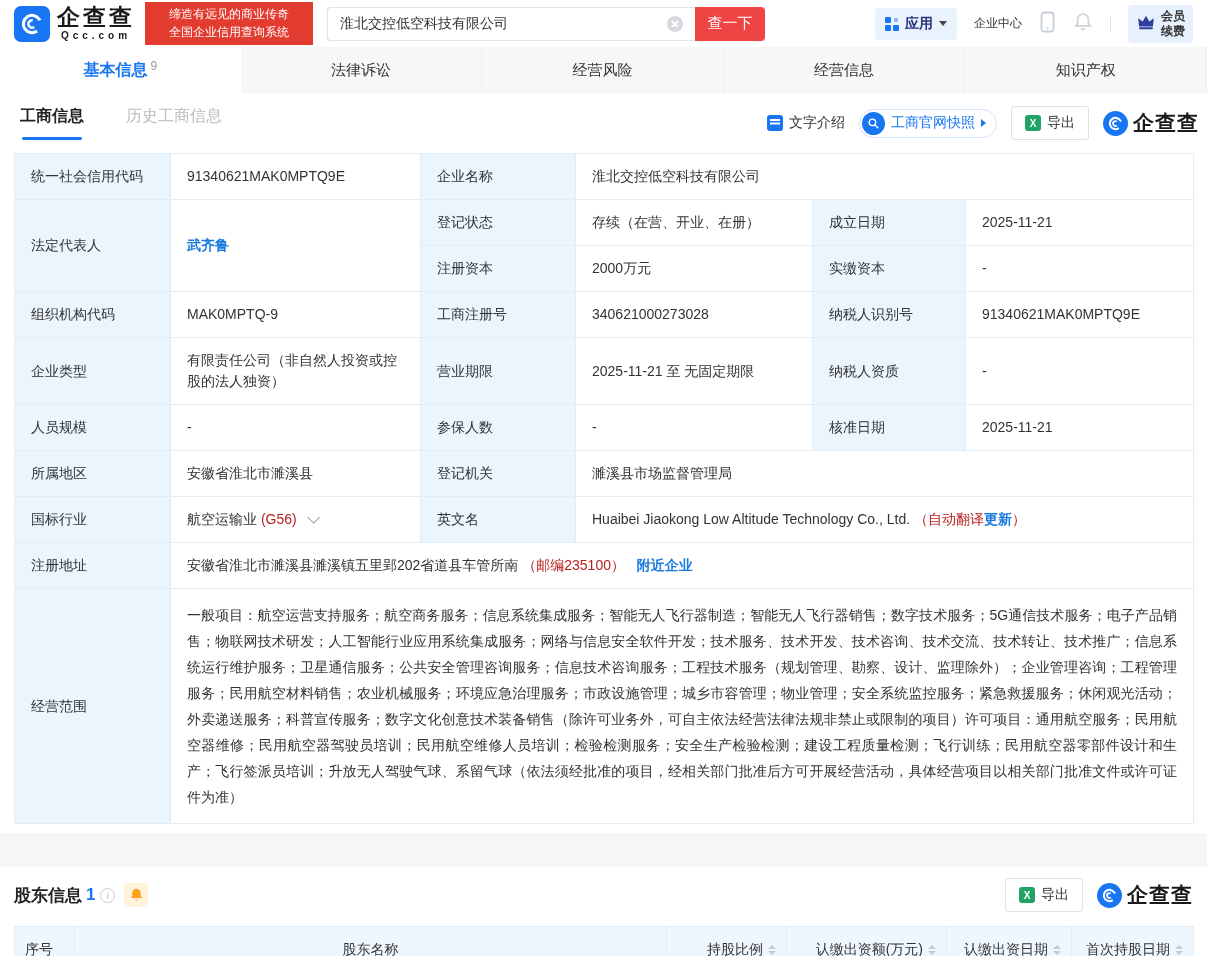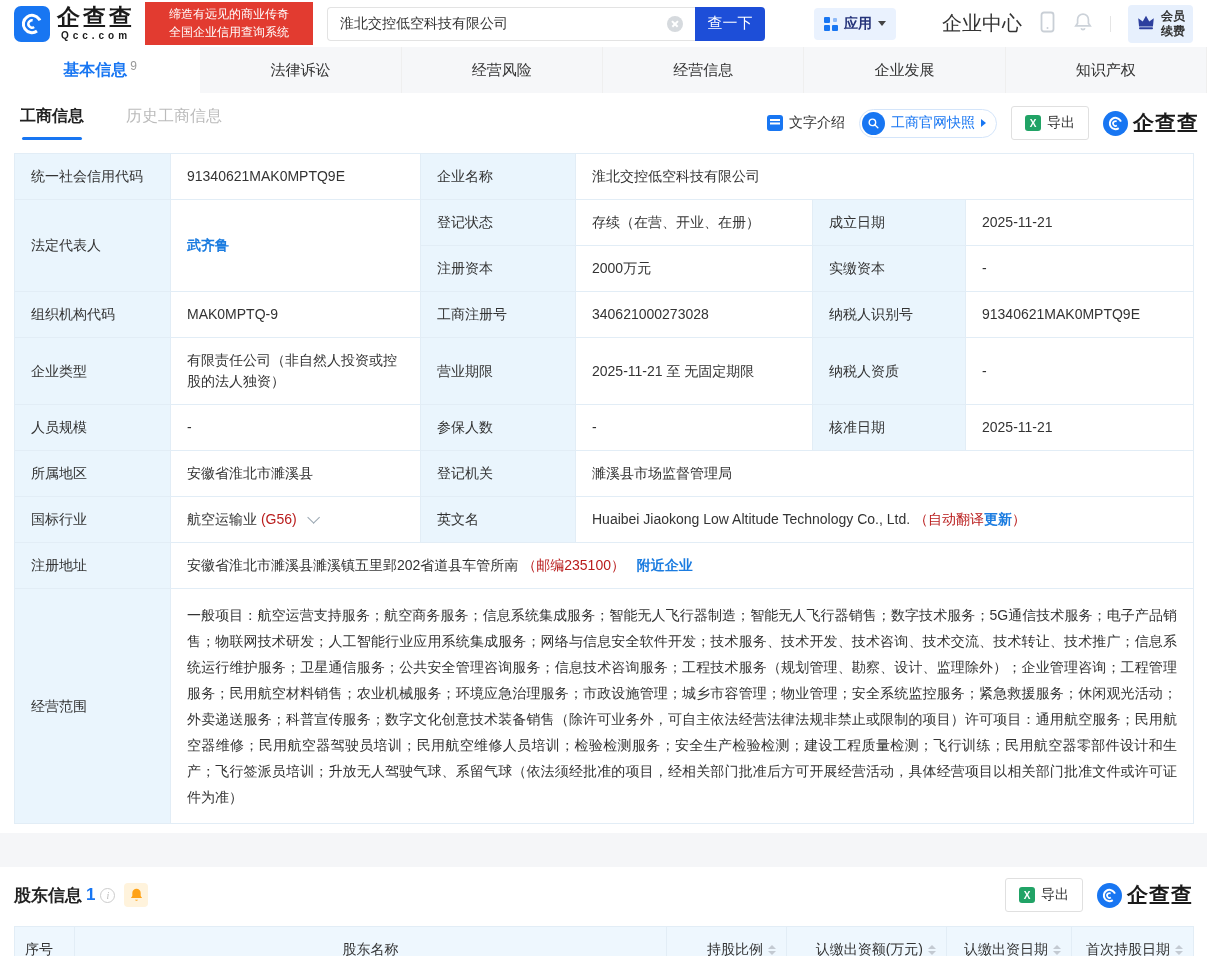--- a/index.html
+++ b/index.html
@@ -16,29 +16,29 @@
   .logo-sq { width:36px; height:36px; border-radius:7px; background:#1876f2; display:flex; align-items:center; justify-content:center; flex:none; }
   .brand-txt { display:flex; flex-direction:column; align-items:center; line-height:1; }
   .brand-name { font-size:23px; font-weight:bold; color:#1a1a1a; letter-spacing:3px; }
   .brand-domain { font-size:10px; color:#1a1a1a; letter-spacing:4px; margin-top:2px; font-weight:bold; }
   .slogan { background:#e23b30; color:#fff; font-size:12px; line-height:1.45; padding:4px 24px; white-space:nowrap; }
   .search-wrap { display:flex; align-items:center; margin-left:4px; position:relative; }
   .search-input { width:368px; height:34px; border:1px solid #e3e3e3; border-right:none; border-radius:4px 0 0 4px; padding:0 34px 0 12px; font-size:14px; color:#333; outline:none; font-family:inherit; }
   .clear-btn { position:absolute; right:82px; width:16px; height:16px; border-radius:50%; background:#d6dade; display:flex; align-items:center; justify-content:center; cursor:pointer; }
   .clear-btn::before, .clear-btn::after { content:""; position:absolute; width:8px; height:1.5px; background:#fff; }
   .clear-btn::before { transform:rotate(45deg); } .clear-btn::after { transform:rotate(-45deg); }
-  .search-btn { width:70px; height:34px; background:#1d4ed8; border:none; color:#fff; font-size:15px; border-radius:0 4px 4px 0; cursor:pointer; font-family:inherit; }
+  .search-btn { width:70px; height:34px; background:#ef4444; border:none; color:#fff; font-size:15px; border-radius:0 4px 4px 0; cursor:pointer; font-family:inherit; }
   .top-right { margin-left:auto; display:flex; align-items:center; gap:17px; }
   .apps-pill { display:flex; align-items:center; gap:6px; background:#eaf2fe; border-radius:4px; padding:7px 10px; cursor:pointer; font-weight:bold; color:#25337a; }
   .grid-ic { width:14px; height:14px; position:relative; flex:none; }
   .grid-ic i { position:absolute; background:#1876f2; width:6px; height:6px; border-radius:1px; }
   .grid-ic i:nth-child(1){left:0;top:0;} .grid-ic i:nth-child(2){left:0;bottom:0;}
   .grid-ic i:nth-child(3){right:0;bottom:0;} .grid-ic i:nth-child(4){right:1px;top:1px;width:4px;height:4px;background:#8db9f7;}
   .caret-dn { width:0; height:0; border-left:4px solid transparent; border-right:4px solid transparent; border-top:5px solid #444; }
-  .ent-center { color:#333; font-size:20px; cursor:pointer;margin-left:29px; }
+  .ent-center { color:#333; font-size:12px; cursor:pointer; }
   .vr { width:1px; height:16px; background:#e5e5e5; }
   .vip-pill { display:flex; align-items:center; gap:5px; background:#e7f0fd; border-radius:4px; padding:4px 8px; cursor:pointer; }
   .vip-pill .txt { font-size:12px; line-height:1.25; font-weight:bold; color:#333; }
 
   
   .tabs { display:flex; background:#f6f7f9; height:46px; }
   .tab { flex:1; display:flex; align-items:center; justify-content:center; font-size:15px; color:#333; cursor:pointer; position:relative; background:#f6f7f9; border-right:1px solid #efefef; }
   .tab.active { background:#fff; color:#1876f2; font-weight:bold; font-size:16px; border-right:none; }
   .tab .badge { font-size:12px; color:#999; margin-left:3px; align-self:flex-start; margin-top:12px; font-weight:normal; }
   .tab.history { color:#c9a257; }
@@ -163,23 +163,20 @@
       <span class="badge">9</span>
   </div>
   <div class="tab">
       <span>法律诉讼</span>
     </div>
   <div class="tab">
       <span>经营风险</span>
     </div>
   <div class="tab">
       <span>经营信息</span>
-    </div>
-  <div class="tab">
-      <span>企业发展</span>
     </div>
   <div class="tab">
       <span>知识产权</span>
     </div>
 </div>
 
 <div class="subbar">
   <span class="subtab on">工商信息</span>
   <span class="subtab off">历史工商信息</span>
   <div class="sub-right">

